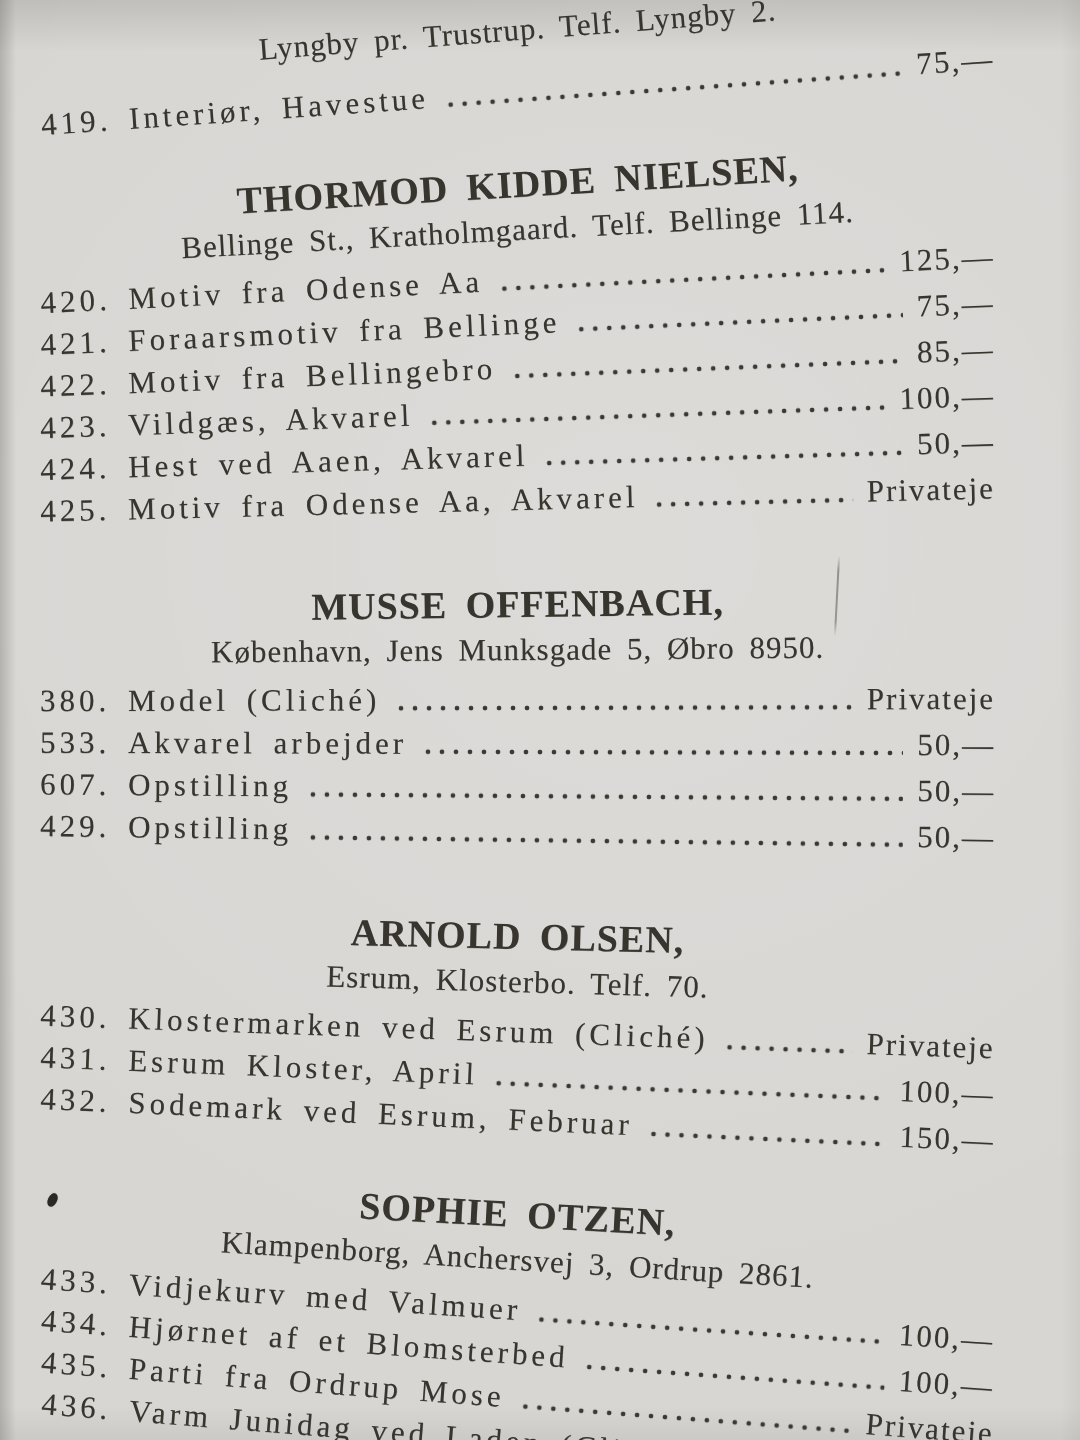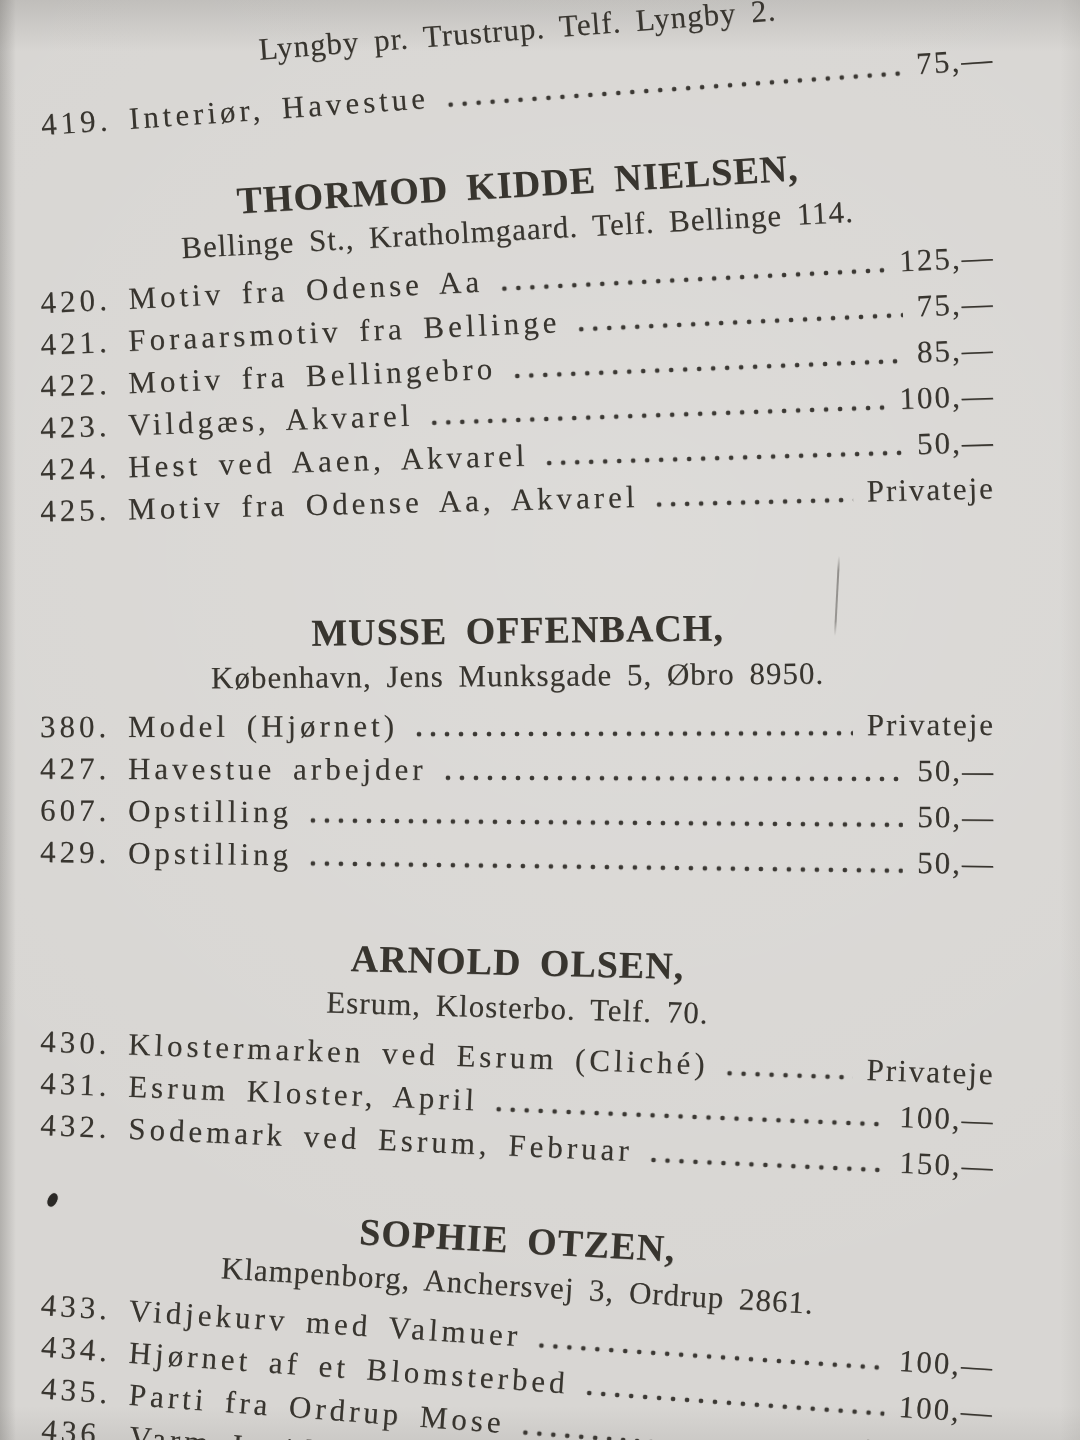--- a/index.html
+++ b/index.html
@@ -20,21 +20,21 @@
       radial-gradient(130% 90% at 58% 38%, rgba(255,255,255,0.13), rgba(255,255,255,0) 62%),
       linear-gradient(180deg, rgba(96,94,90,0.20) 0, rgba(96,94,90,0) 52px),
       linear-gradient(90deg, rgba(90,88,84,0.30) 0, rgba(90,88,84,0) 16px),
       linear-gradient(0deg, rgba(96,94,90,0.10) 0, rgba(96,94,90,0) 34px),
       linear-gradient(270deg, rgba(96,94,90,0.08) 0, rgba(96,94,90,0) 20px),
       #d8d6d3;
     text-shadow: 0.3px 0.4px 0.6px rgba(46,43,38,0.35);
   }
   .catalog-section { margin-top: 0; }
   .sec-1 { margin-top: 46px; }
-  .sec-2 { margin-top: 84px; }
+  .sec-2 { margin-top: 58px; }
   .sec-3 { margin-top: 58px; }
   .sec-4 { margin-top: 48px; }
   .artist {
     margin: 0;
     height: 48px; line-height: 48px;
     text-align: center;
     font-size: 38px; font-weight: 700;
     letter-spacing: 1px; word-spacing: 8px;
   }
   .address {
@@ -155,28 +155,28 @@
   </div>
 </div>
   </section>
 
   <section class="catalog-section sec-2">
     <h2 class="artist rot" style="transform: rotate(-0.73deg);">MUSSE OFFENBACH,</h2>
     <p class="address rot" style="transform: rotate(-0.44deg);">København, Jens Munksgade 5, Øbro 8950.</p>
     <div class="items">
   <div class="row rot" style="transform: rotate(-0.13deg);">
     <span class="num">380.</span>
-    <span class="title">Model (Hjørnet)</span>
+    <span class="title">Model (Cliché)</span>
     <span class="leader"></span>
     <span class="price">Privateje</span>
   </div>
 
   <div class="row rot" style="transform: rotate(0.15deg);">
-    <span class="num">427.</span>
-    <span class="title">Havestue arbejder</span>
+    <span class="num">533.</span>
+    <span class="title">Akvarel arbejder</span>
     <span class="leader"></span>
     <span class="price">50,—</span>
   </div>
 
   <div class="row rot" style="transform: rotate(0.43deg);">
     <span class="num">607.</span>
     <span class="title">Opstilling</span>
     <span class="leader"></span>
     <span class="price">50,—</span>
   </div>

